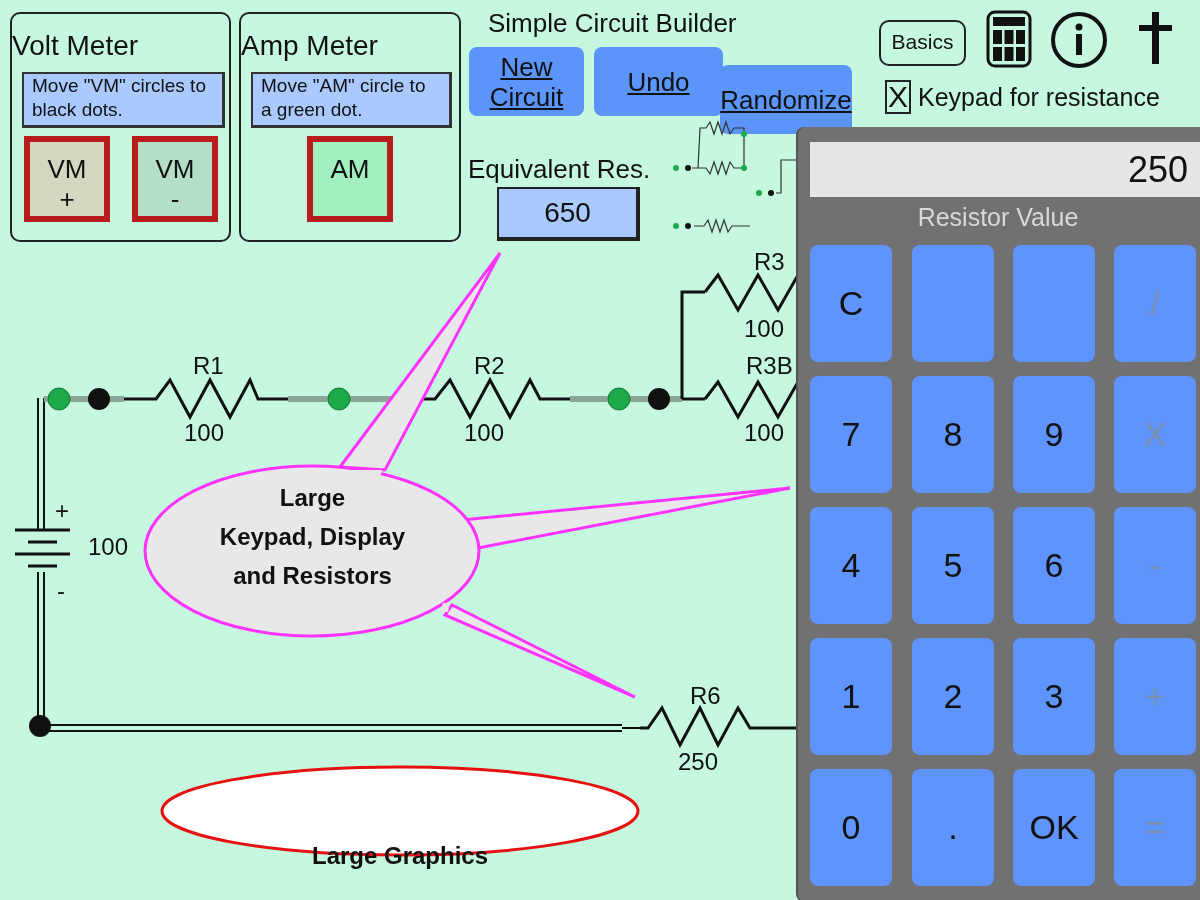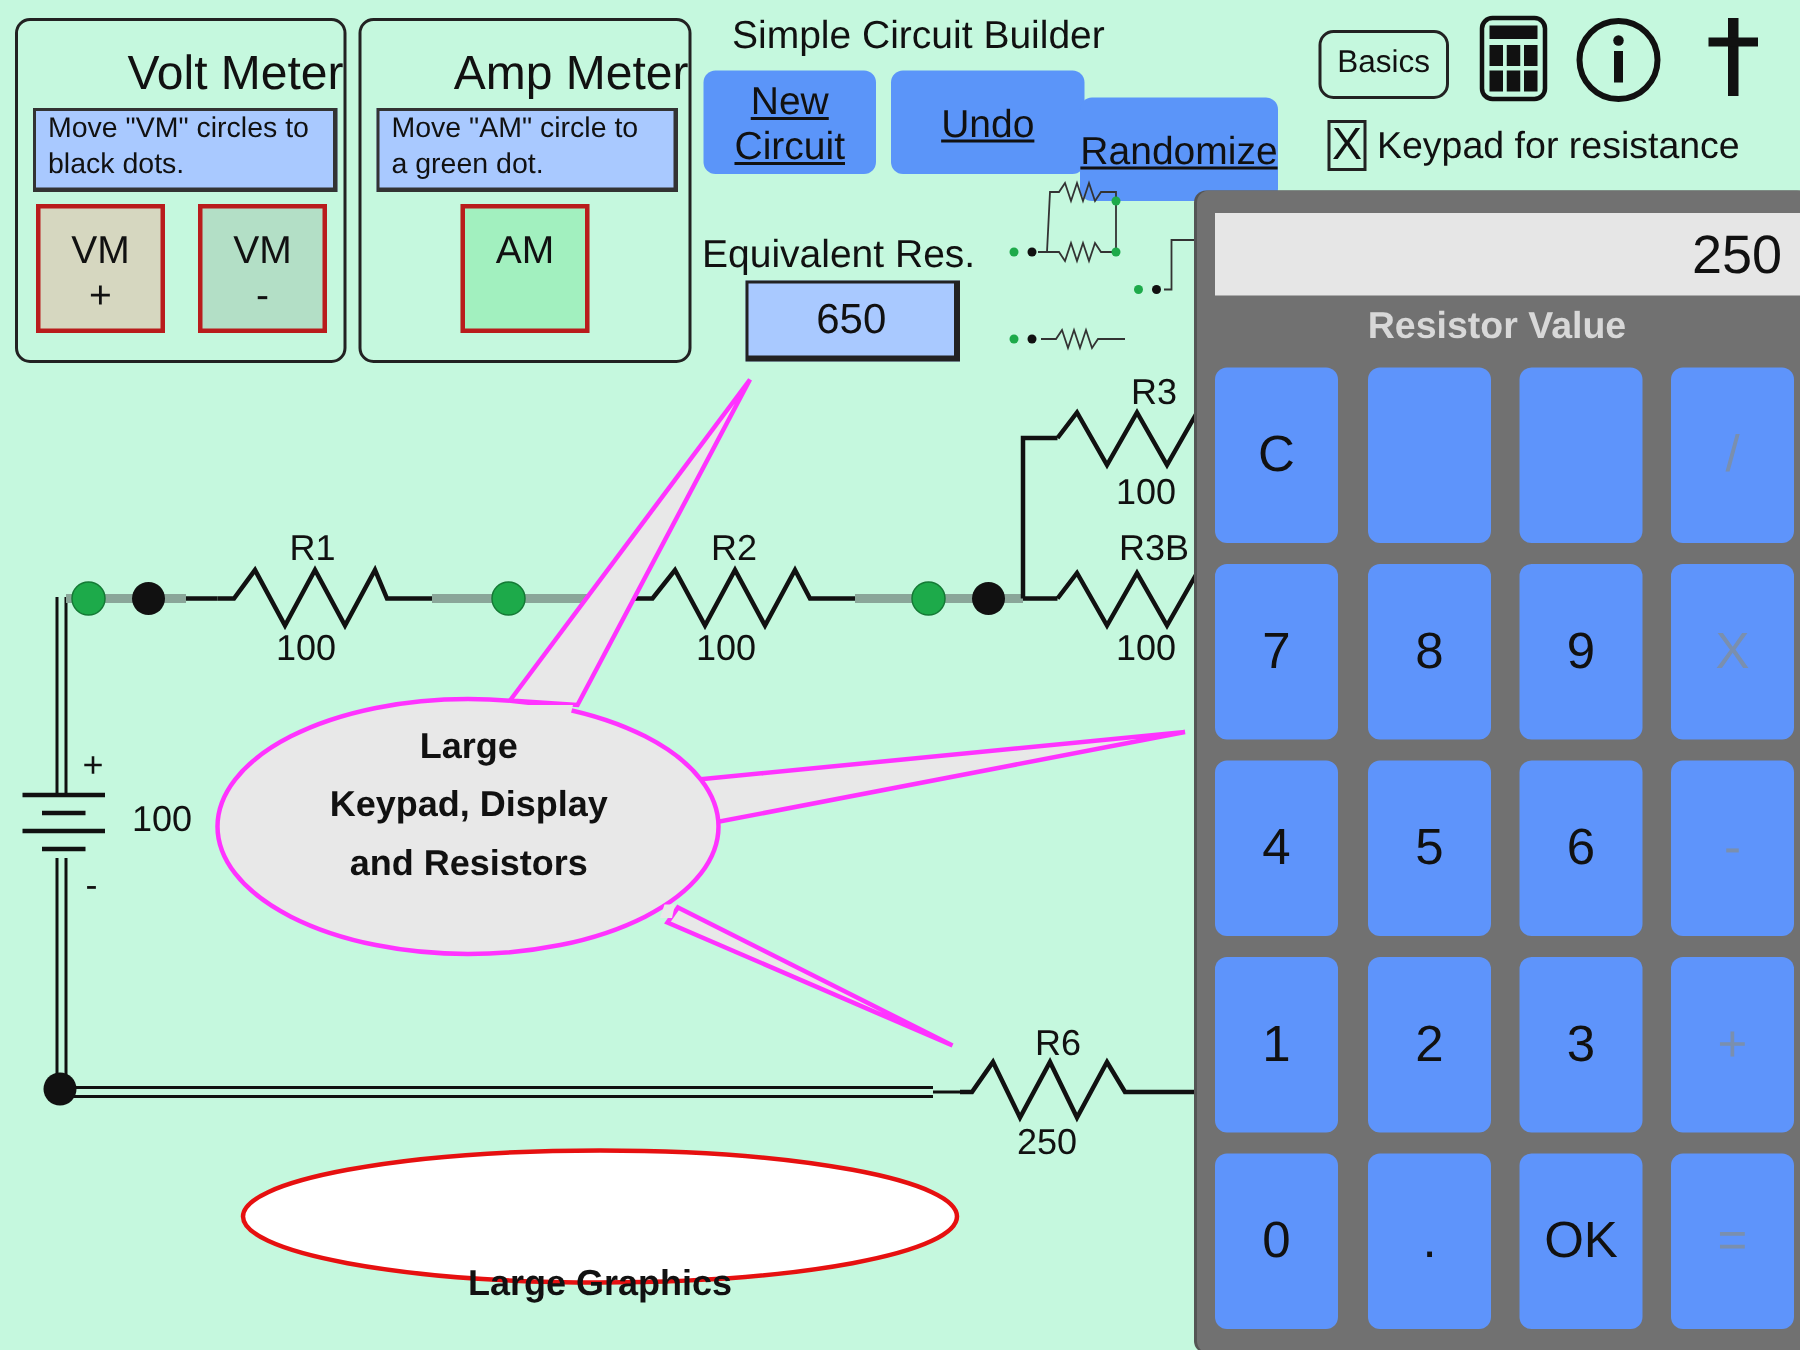--- a/index.html
+++ b/index.html
@@ -1,41 +1,41 @@
 <!DOCTYPE html>
 <html><head>
 <meta charset="utf-8">
 <style>
   html, body { margin:0; padding:0; }
   body { width:1200px; height:900px; position:relative; overflow:hidden;
          background:#c5f8de; font-family:"Liberation Sans", sans-serif; color:#111; }
   .abs { position:absolute; }
   .meter-panel { border:2px solid #222; border-radius:10px; box-sizing:border-box; }
-  .panel-title { position:absolute; left:0; right:0; text-align:right; font-size:32px; }
+  .panel-title { position:absolute; left:0; right:0; text-align:left; font-size:28px; }
   .hint { position:absolute; background:#a9c9ff; border:2px solid #333; box-sizing:border-box;
           font-size:19px; line-height:24px; padding:0 8px; border-right-width:3px; border-bottom-width:3px; }
-  .probe { position:absolute; box-sizing:border-box; border:3px solid #b91c1c;
+  .probe { position:absolute; box-sizing:border-box; border:6px solid #b91c1c;
            font-size:26px; text-align:center; line-height:30px; padding-top:12px; }
   .title { font-size:26px; }
   .tbtn { position:absolute; background:#5b95f9; border-radius:8px; font-size:26px;
           text-align:center; display:flex; align-items:center; justify-content:center; line-height:30px;
           color:#111; box-sizing:border-box;text-decoration:underline; }
   .eq-label { font-size:26px; }
   .eq-box { position:absolute; background:#a9c9ff; border:2px solid #222; border-right-width:4px; border-bottom-width:4px;
             box-sizing:border-box; font-size:28px; text-align:center; line-height:48px; }
   .basics { position:absolute; border:2px solid #222; border-radius:10px; font-size:21px; text-align:center;
             line-height:40px; box-sizing:border-box; }
   .chk { position:absolute; width:26px; height:34px; border:2px solid #222; box-sizing:border-box;
          font-size:30px; line-height:30px; text-align:center; }
   .keypad-label { font-size:25px; }
   .keypad { position:absolute; left:798px; top:127px; width:410px; height:775px; background:#717171;
             border-radius:8px; box-shadow:-2px 0 0 #555; }
   .display { position:absolute; left:12px; top:15px; width:392px; height:55px; background:#e6e6e6;
              font-size:36px; text-align:right; line-height:55px; padding-right:14px; box-sizing:border-box; }
-  .kp-label { position:absolute; left:0; width:400px; top:76px; text-align:center; color:#d8d8d8; font-size:25px; font-weight:bold; }
+  .kp-label { position:absolute; left:0; width:400px; top:76px; text-align:center; color:#d8d8d8; font-size:25px; font-weight:normal; }
   .key { position:absolute; width:82px; height:117px; background:#5e94fb; border-radius:8px;
          font-size:34px; text-align:center; line-height:117px; color:#111; }
   .key.dim { color:#7a8fae; }
   .bubble-text { font-weight:bold; font-size:24px; text-align:center; line-height:39px; }
   .lbl { position:absolute; font-size:24px; text-align:center; }
 </style>
 </head>
 <body>
 
 <div class="abs meter-panel" style="left:10px;top:12px;width:221px;height:230px;">

